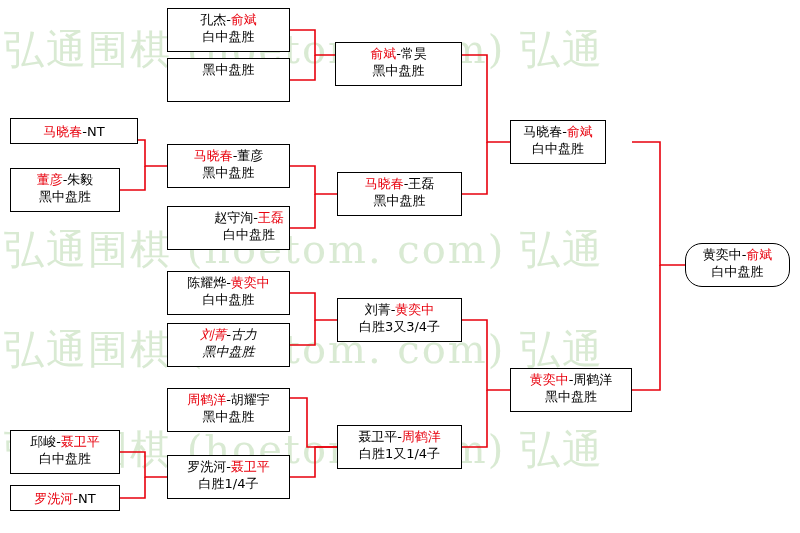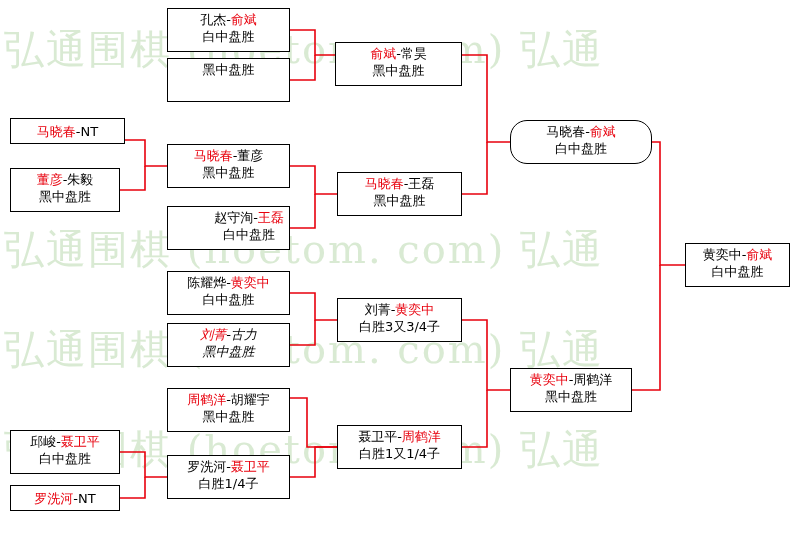--- a/index.html
+++ b/index.html
@@ -126,21 +126,21 @@
 
   <div class="box" style="left:167px; top:58px; width:123px; height:44px;">
     <span class="ln blk">黑中盘胜</span>
   </div>
 
   <div class="box" style="left:335px; top:42px; width:127px; height:44px;">
     <span class="ln"><span class="red">俞斌</span>-<span class="blk">常昊</span></span>
     <span class="ln blk">黑中盘胜</span>
   </div>
 
-  <div class="box one-line" style="left:10px; top:118px; width:115px; height:26px;">
+  <div class="box one-line" style="left:10px; top:118px; width:128px; height:26px;">
     <span><span class="red">马晓春</span>-<span class="blk">NT</span></span>
   </div>
 
   <div class="box" style="left:10px; top:168px; width:110px; height:44px;">
     <span class="ln"><span class="red">董彦</span>-<span class="blk">朱毅</span></span>
     <span class="ln blk">黑中盘胜</span>
   </div>
 
   <div class="box" style="left:167px; top:144px; width:123px; height:44px;">
     <span class="ln"><span class="red">马晓春</span>-<span class="blk">董彦</span></span>
@@ -150,21 +150,21 @@
   <div class="box" style="left:167px; top:206px; width:123px; height:44px;padding-left:45px;">
     <span class="ln"><span class="blk">赵守洵</span>-<span class="red">王磊</span></span>
     <span class="ln blk">白中盘胜</span>
   </div>
 
   <div class="box" style="left:337px; top:172px; width:125px; height:44px;">
     <span class="ln"><span class="red">马晓春</span>-<span class="blk">王磊</span></span>
     <span class="ln blk">黑中盘胜</span>
   </div>
 
-  <div class="box" style="left:510px; top:120px; width:142px; height:44px;border-radius:17px;">
+  <div class="box" style="left:510px; top:120px; width:96px; height:44px;">
     <span class="ln"><span class="blk">马晓春</span>-<span class="red">俞斌</span></span>
     <span class="ln blk">白中盘胜</span>
   </div>
 
   <div class="box" style="left:167px; top:271px; width:123px; height:44px;">
     <span class="ln"><span class="blk">陈耀烨</span>-<span class="red">黄奕中</span></span>
     <span class="ln blk">白中盘胜</span>
   </div>
 
   <div class="box" style="left:167px; top:323px; width:123px; height:44px;font-style:italic;">
@@ -199,18 +199,18 @@
   <div class="box" style="left:337px; top:425px; width:125px; height:44px;">
     <span class="ln"><span class="blk">聂卫平</span>-<span class="red">周鹤洋</span></span>
     <span class="ln blk">白胜1又1/4子</span>
   </div>
 
   <div class="box" style="left:510px; top:368px; width:122px; height:44px;">
     <span class="ln"><span class="red">黄奕中</span>-<span class="blk">周鹤洋</span></span>
     <span class="ln blk">黑中盘胜</span>
   </div>
 
-  <div class="box" style="left:685px; top:243px; width:105px; height:44px;">
+  <div class="box" style="left:685px; top:243px; width:105px; height:44px;border-radius:17px;">
     <span class="ln"><span class="blk">黄奕中</span>-<span class="red">俞斌</span></span>
     <span class="ln blk">白中盘胜</span>
   </div>
 
 </div>
 
 </body></html>

